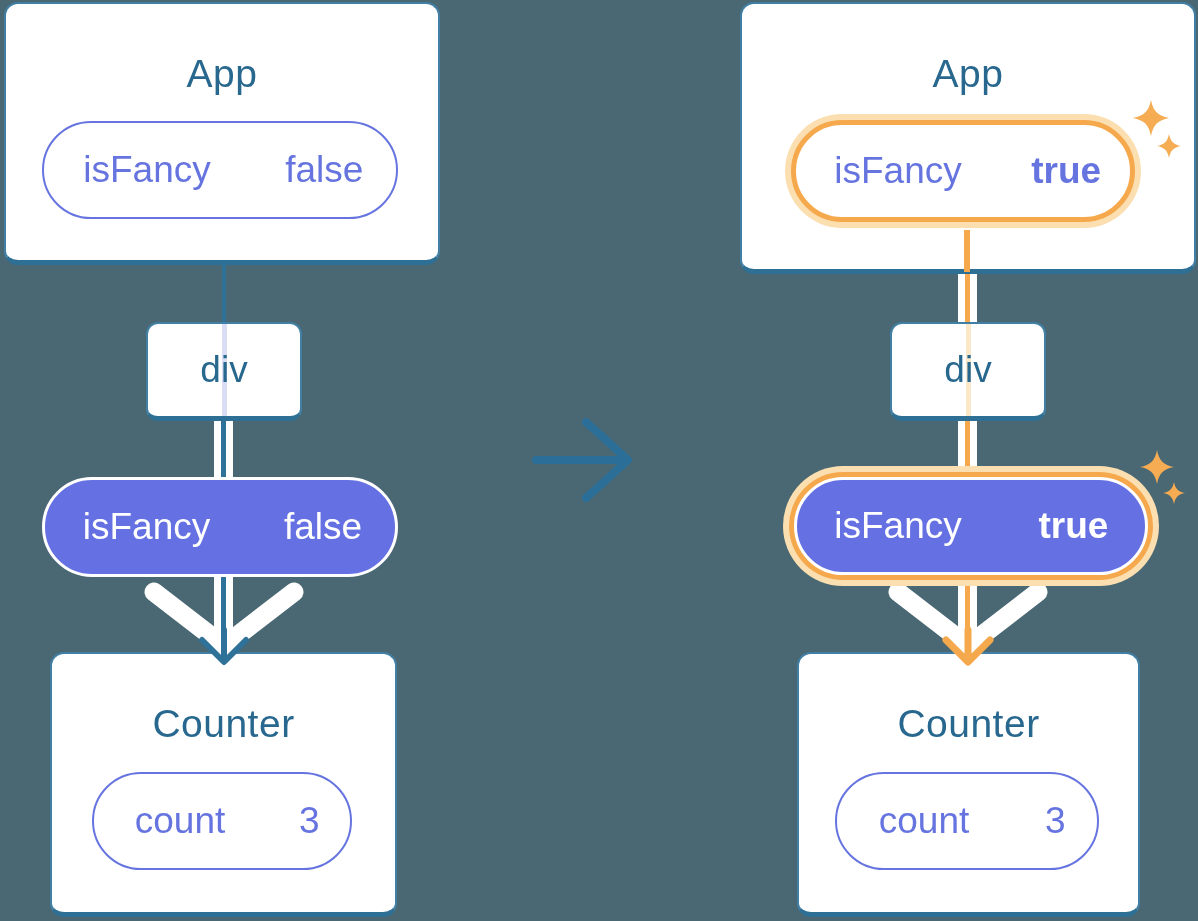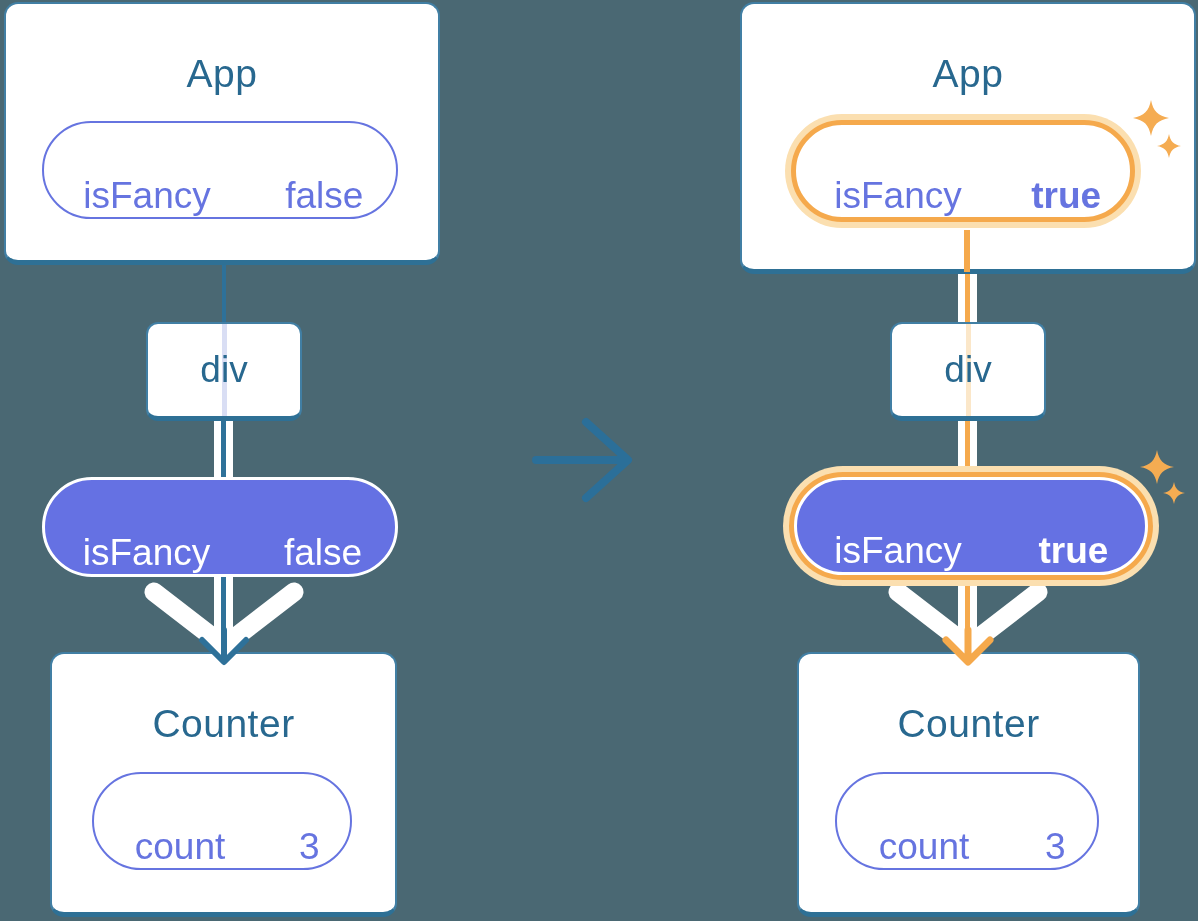--- a/index.html
+++ b/index.html
@@ -19,21 +19,21 @@
   .card-title{
     text-align:center;font-size:39px;color:#28688F;line-height:1;
     margin-top:50px;letter-spacing:.5px;
   }
   .divcard-title{
     position:absolute;inset:0;display:flex;align-items:center;justify-content:center;
     font-size:37px;color:#28688F;z-index:2;
   }
   
   .pill{
-    position:absolute;display:flex;align-items:flex-end;border-radius:70px;
+    position:absolute;display:flex;align-items:center;border-radius:70px;
     box-sizing:border-box;font-size:37px;z-index:3;
   }
   .pill .seg{display:flex;align-items:center;justify-content:center;}
   .pill-outline{border:2.5px solid #6674E0;color:#6674E0;background:#fff;}
   .pill-outline .divider{width:2.5px;background:#6674E0;}
   .pill-solid{background:#6571E3;border:3px solid #fff;color:#fff;}
   .pill-solid .divider{width:3px;background:#fff;}
   .pill-hl-outline{
     background:#fff;border:5px solid #F5A94C;color:#6674E0;
     box-shadow:0 0 0 6px #FBDFB0;

